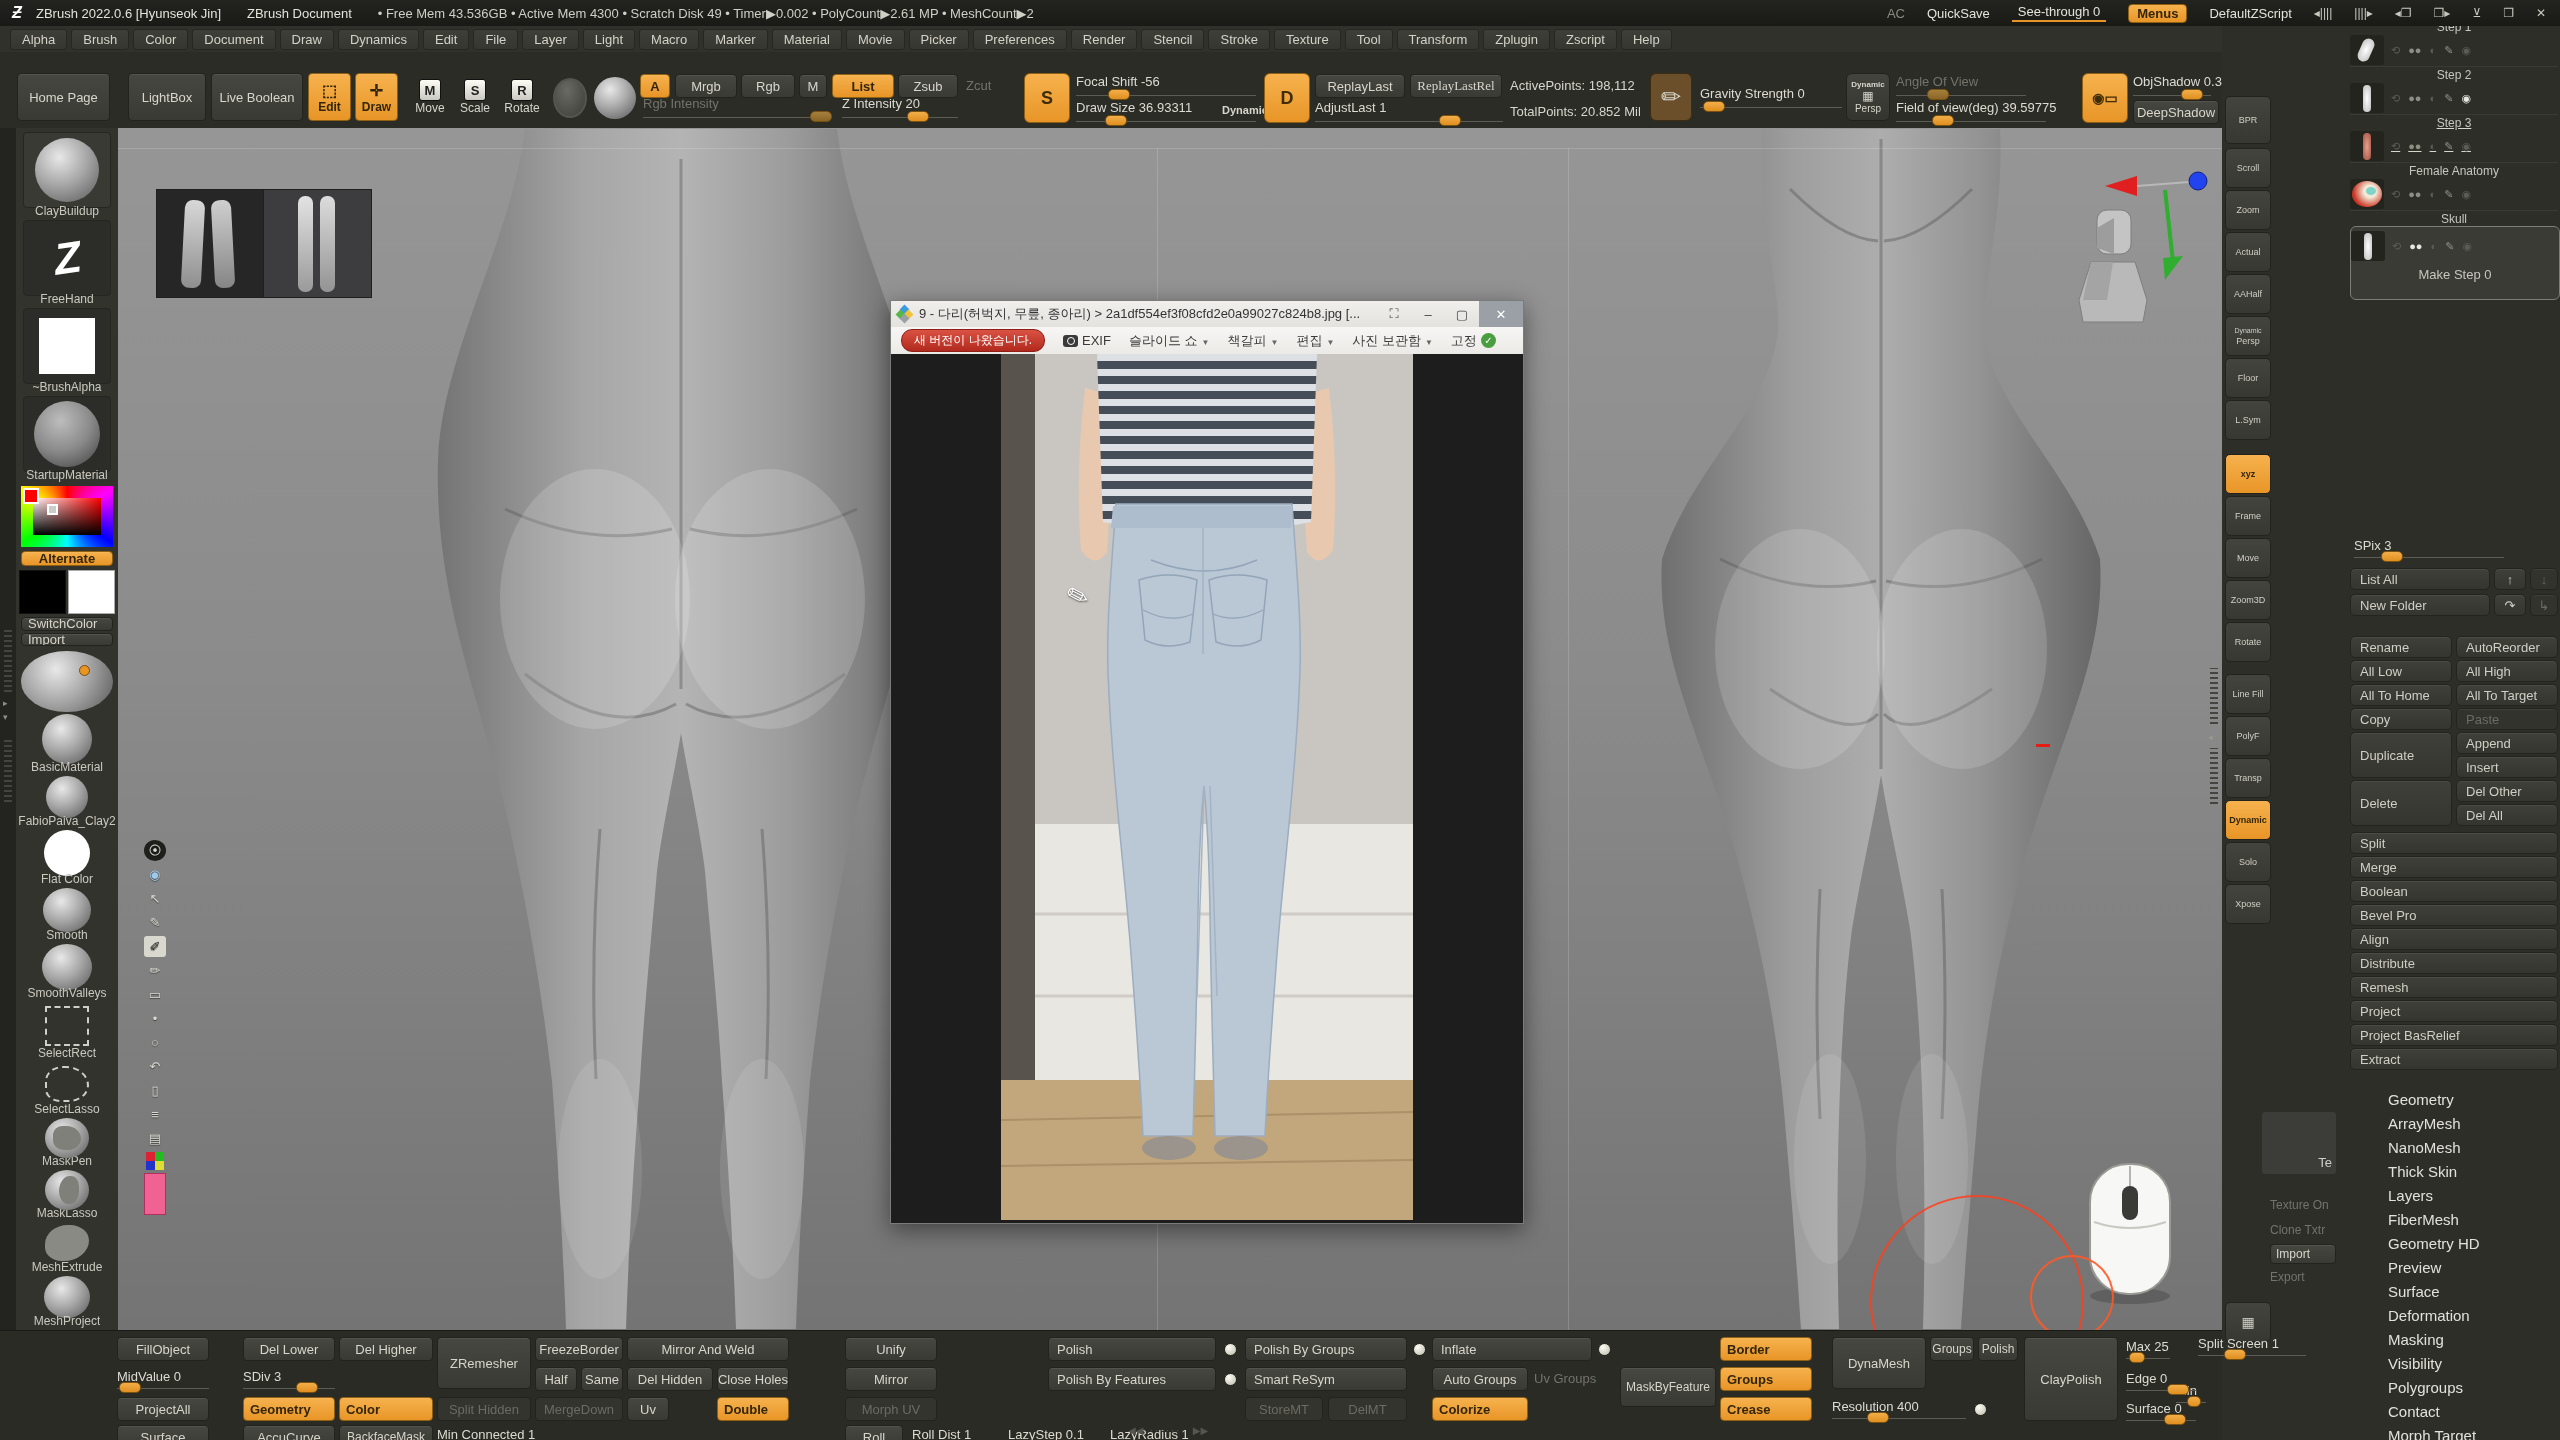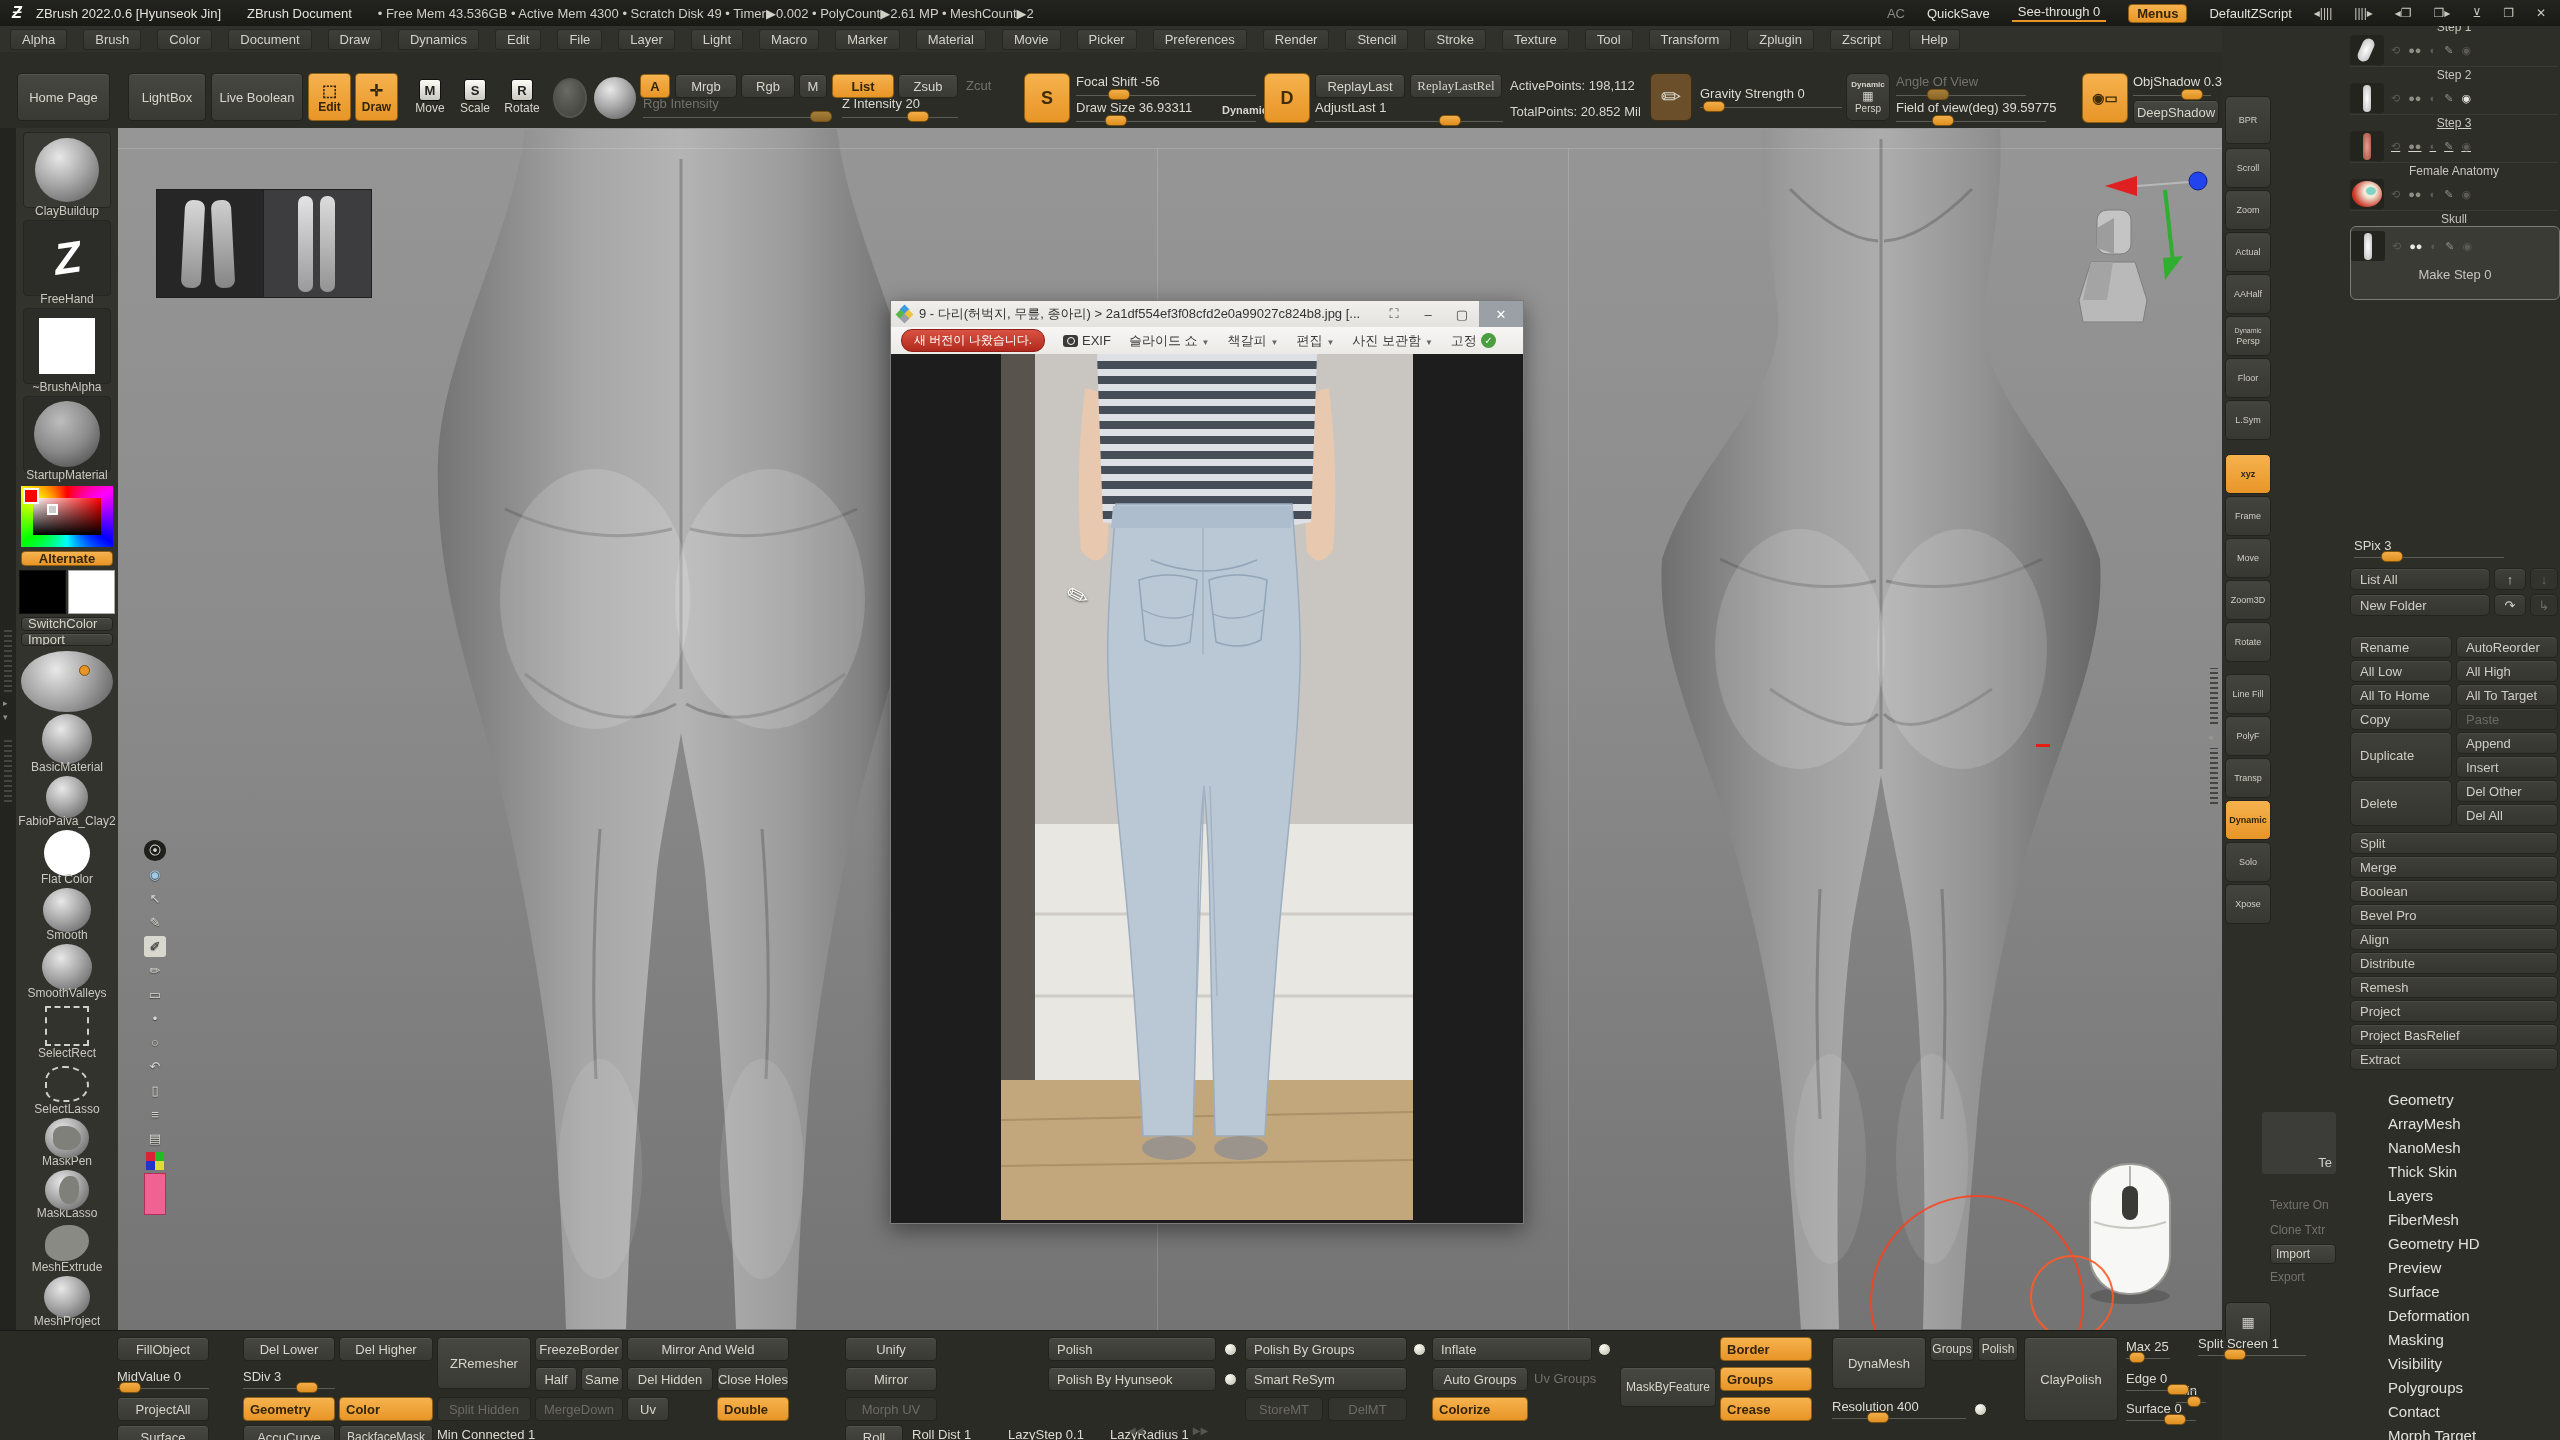--- a/index.html
+++ b/index.html
@@ -31,21 +31,21 @@
             font-style:italic;font-size:16px;line-height:18px;text-align:center;}
   #titlebar .sep{width:26px;}
   #titlebar .stats{color:#cfcfc6;}
   #titlebar .right{margin-left:auto;display:flex;align-items:center;gap:22px;padding-right:14px;}
   #titlebar .right .wic{color:#c9c9c0;font-size:12px;}
   #titlebar .menus{background:linear-gradient(#f6b24e,#e89527);color:#33250a;border-radius:4px;
             padding:1px 8px;font-weight:bold;border:1px solid #8f5f12;}
   #titlebar .ac{color:#8a8a82;}
   
   #menubar{left:0;top:26px;width:2222px;height:26px;background:#31312c;display:flex;
-           align-items:center;padding-left:10px;gap:16px;z-index:40;}
+           align-items:center;padding-left:10px;gap:4px;z-index:40;}
   .mitem{background:linear-gradient(#3f3f39,#363631);border:1px solid #262622;border-radius:3px;
          padding:2px 11px;font-size:13px;color:#d2d2c9;}
   
   #toolbar{left:0;top:52px;width:2222px;height:76px;background:linear-gradient(#31312c,#29292４);
            background-color:#2c2c27;z-index:40;}
   .tbtn{top:21px;height:48px;}
   .tool3{position:absolute;top:21px;width:44px;height:48px;display:flex;flex-direction:column;
          align-items:center;justify-content:center;color:#d6d6cd;font-size:12px;}
   .tool3 .key{width:20px;height:20px;background:linear-gradient(#fdfdf6,#c9c9c2);color:#222;
          border-radius:3px;font-weight:bold;font-size:13px;display:flex;align-items:center;
@@ -867,21 +867,21 @@
   <div class="b" style="left:845px;top:6px;width:92px;height:24px;">Unify</div>
   <div class="b" style="left:845px;top:36px;width:92px;height:24px;">Mirror</div>
   <div class="b dimbtn" style="left:845px;top:66px;width:92px;height:24px;">Morph UV</div>
   <div class="b" style="left:845px;top:94px;width:58px;height:24px;">Roll</div>
   <div class="sl" style="left:912px;top:96px;width:88px;height:20px;"><span>Roll Dist 1</span></div>
   <div class="sl" style="left:1008px;top:96px;width:96px;height:20px;"><span>LazyStep 0.1</span></div>
   <div class="sl" style="left:1110px;top:96px;width:100px;height:20px;"><span>LazyRadius 1</span></div>
 
   <div class="b" style="left:1048px;top:6px;width:168px;height:24px;justify-content:flex-start;padding-left:8px;">Polish</div>
   <span class="dot" style="left:1224px;top:12px;"></span>
-  <div class="b" style="left:1048px;top:36px;width:168px;height:24px;justify-content:flex-start;padding-left:8px;">Polish By Hyunseok</div>
+  <div class="b" style="left:1048px;top:36px;width:168px;height:24px;justify-content:flex-start;padding-left:8px;">Polish By Features</div>
   <span class="dot" style="left:1224px;top:42px;"></span>
 
   <div class="b" style="left:1245px;top:6px;width:162px;height:24px;justify-content:flex-start;padding-left:8px;">Polish By Groups</div>
   <span class="dot" style="left:1413px;top:12px;"></span>
   <div class="b" style="left:1245px;top:36px;width:162px;height:24px;justify-content:flex-start;padding-left:8px;">Smart ReSym</div>
   <div class="b dimbtn" style="left:1245px;top:66px;width:78px;height:24px;">StoreMT</div>
   <div class="b dimbtn" style="left:1328px;top:66px;width:79px;height:24px;">DelMT</div>
 
   <div class="b" style="left:1432px;top:6px;width:160px;height:24px;justify-content:flex-start;padding-left:8px;">Inflate</div>
   <span class="dot" style="left:1598px;top:12px;"></span>

